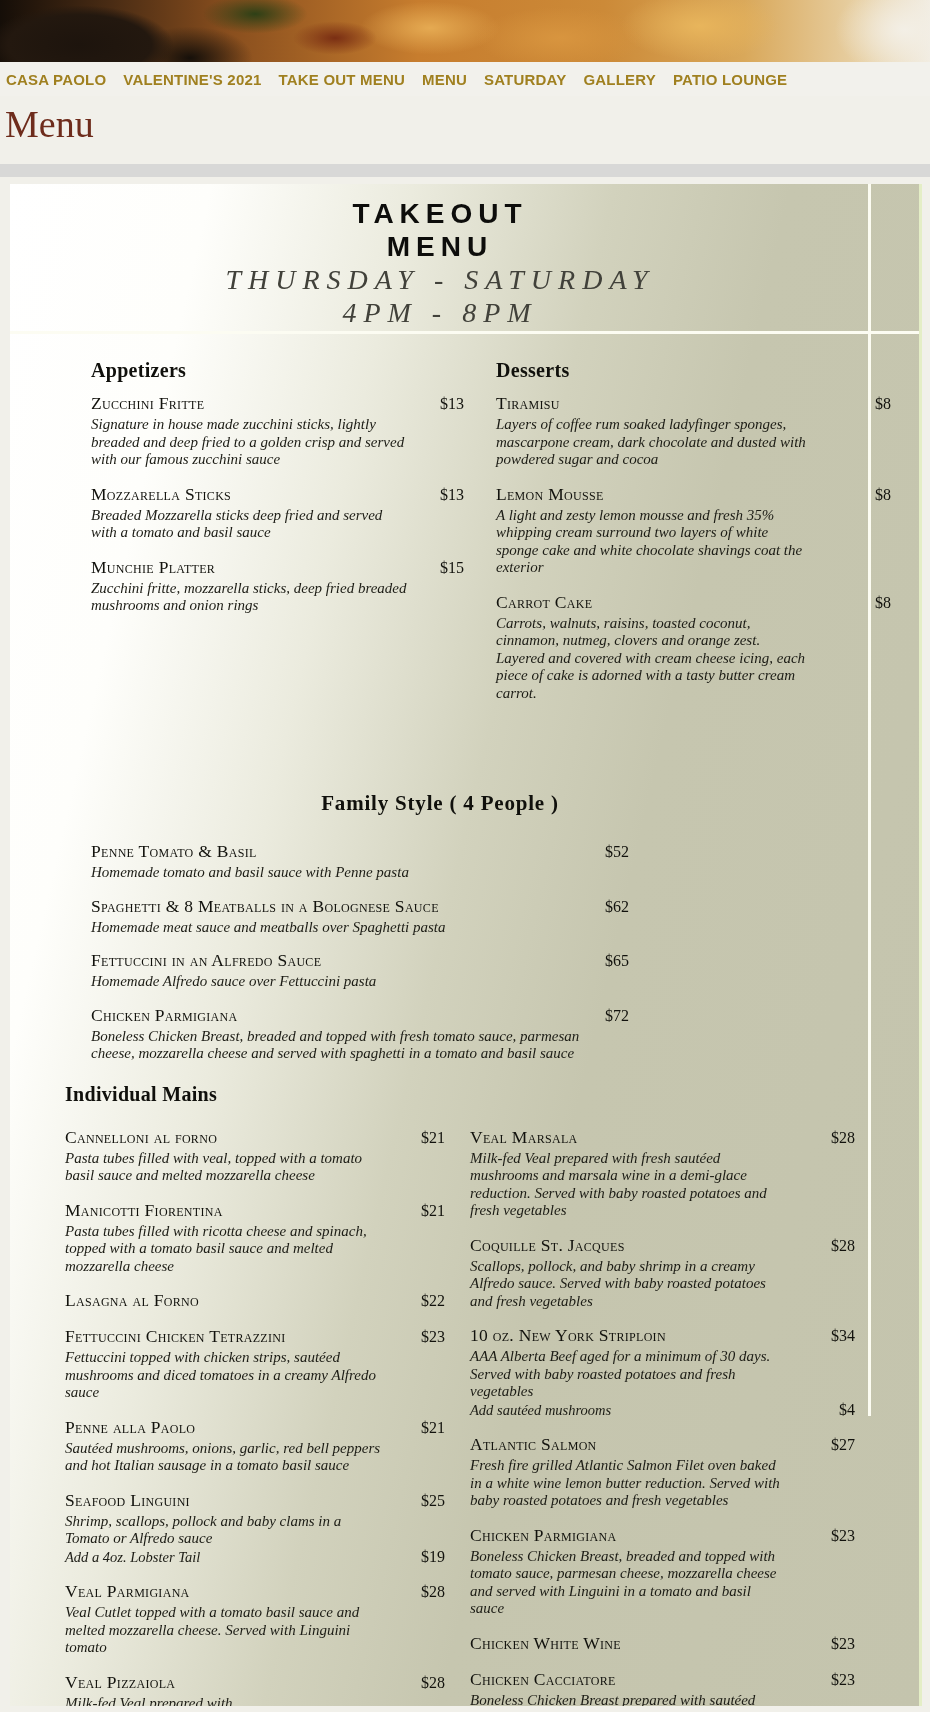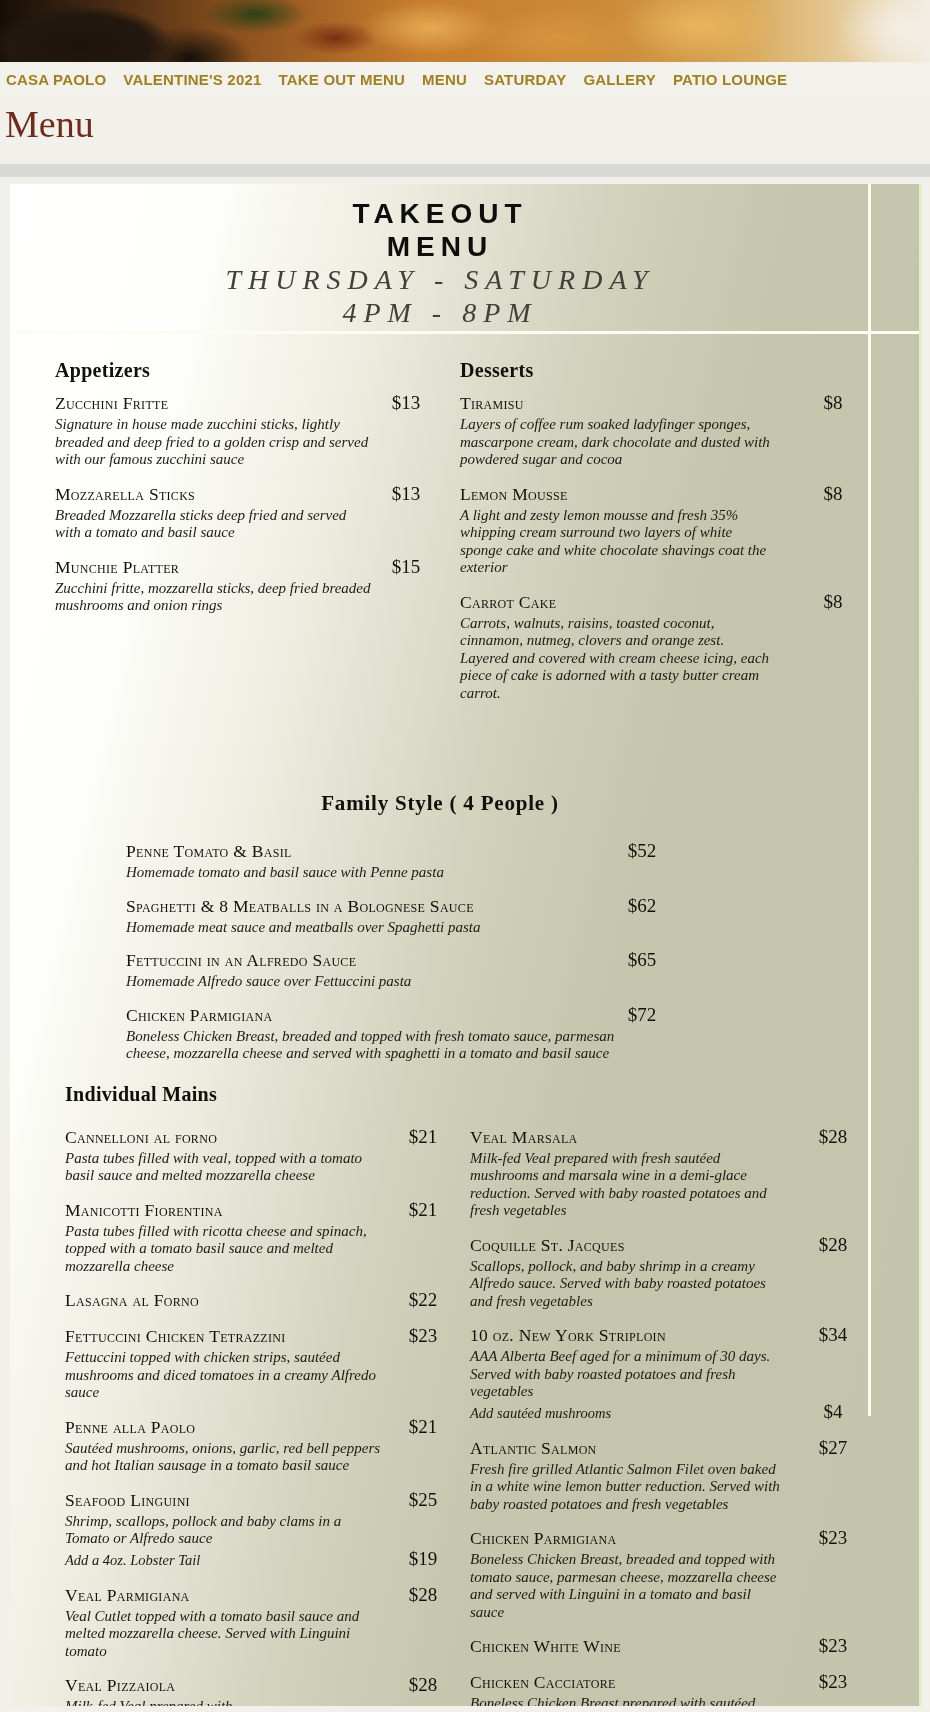--- a/index.html
+++ b/index.html
@@ -39,34 +39,34 @@
   .card-header{width:860px;text-align:center;padding-top:13px;position:relative;}
   .takeout-line{font-family:"Liberation Sans",sans-serif;font-weight:700;font-size:28px;
                 letter-spacing:6px;color:#0d0d0b;line-height:33px;}
   .schedule-line{font-style:italic;font-size:28px;letter-spacing:7px;color:#41413a;line-height:33px;}
 
   .section-title{font-weight:700;font-size:20px;color:#10100c;letter-spacing:0.3px;margin:0 0 10px 0;}
 
   .menu-item{margin-bottom:14px;}
   .row{display:flex;align-items:baseline;gap:48px;}
   .name{font-variant:small-caps;font-size:17.5px;line-height:22px;color:#12120d;letter-spacing:0.3px;}
-  .price{margin-left:auto;flex:none;width:44px;text-align:center;font-size:19px;color:#12120d;}
+  .price{margin-left:auto;flex:none;width:44px;text-align:right;font-size:16px;color:#12120d;}
   .desc{font-style:italic;font-size:15px;line-height:17.5px;color:#1c1c15;margin-top:2px;max-width:320px;}
   .addon-row{display:flex;align-items:baseline;}
   .addon-label{font-style:italic;font-size:14.5px;line-height:17.5px;color:#1c1c15;}
 
-  .cols{display:flex;padding:30px 0 0 45px;position:relative;}
+  .cols{display:flex;padding:30px 0 0 45px;position:relative;margin-left:36px;}
   .col-left{width:373px;}
   .col-gap{width:32px;flex:none;}
   .col-right{width:395px;}
   .col-right .desc{max-width:315px;}
 
   .family{width:860px;margin-top:75px;}
   .family-title{text-align:center;font-weight:700;font-size:21px;letter-spacing:0.8px;color:#10100c;}
-  .family-items{width:538px;margin:24px 0 0 116px;}
+  .family-items{width:538px;margin:24px 0 0 81px;}
   .family-items .desc{max-width:520px;}
   .family-items .menu-item{margin-bottom:13px;}
 
   .mains-title{margin:20px 0 0 55px;}
   .mains-cols{display:flex;padding-left:55px;margin-top:20px;}
   .mains-left{width:380px;}
   .mains-gap{width:25px;flex:none;}
   .mains-right{width:385px;}
   .mains-left .desc{max-width:320px;}
   .mains-right .desc{max-width:318px;}

